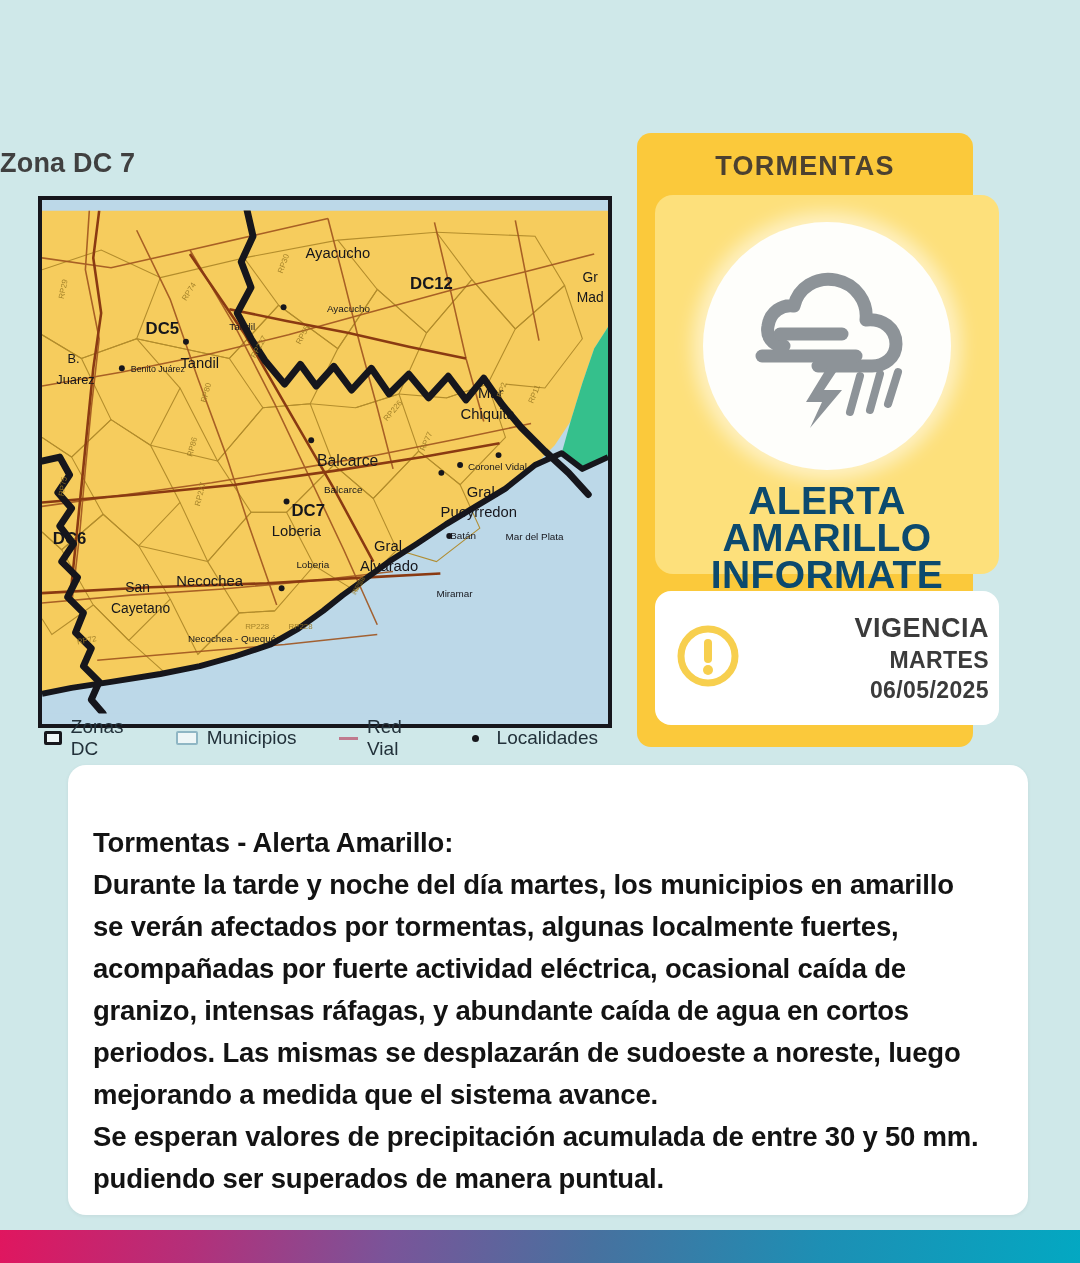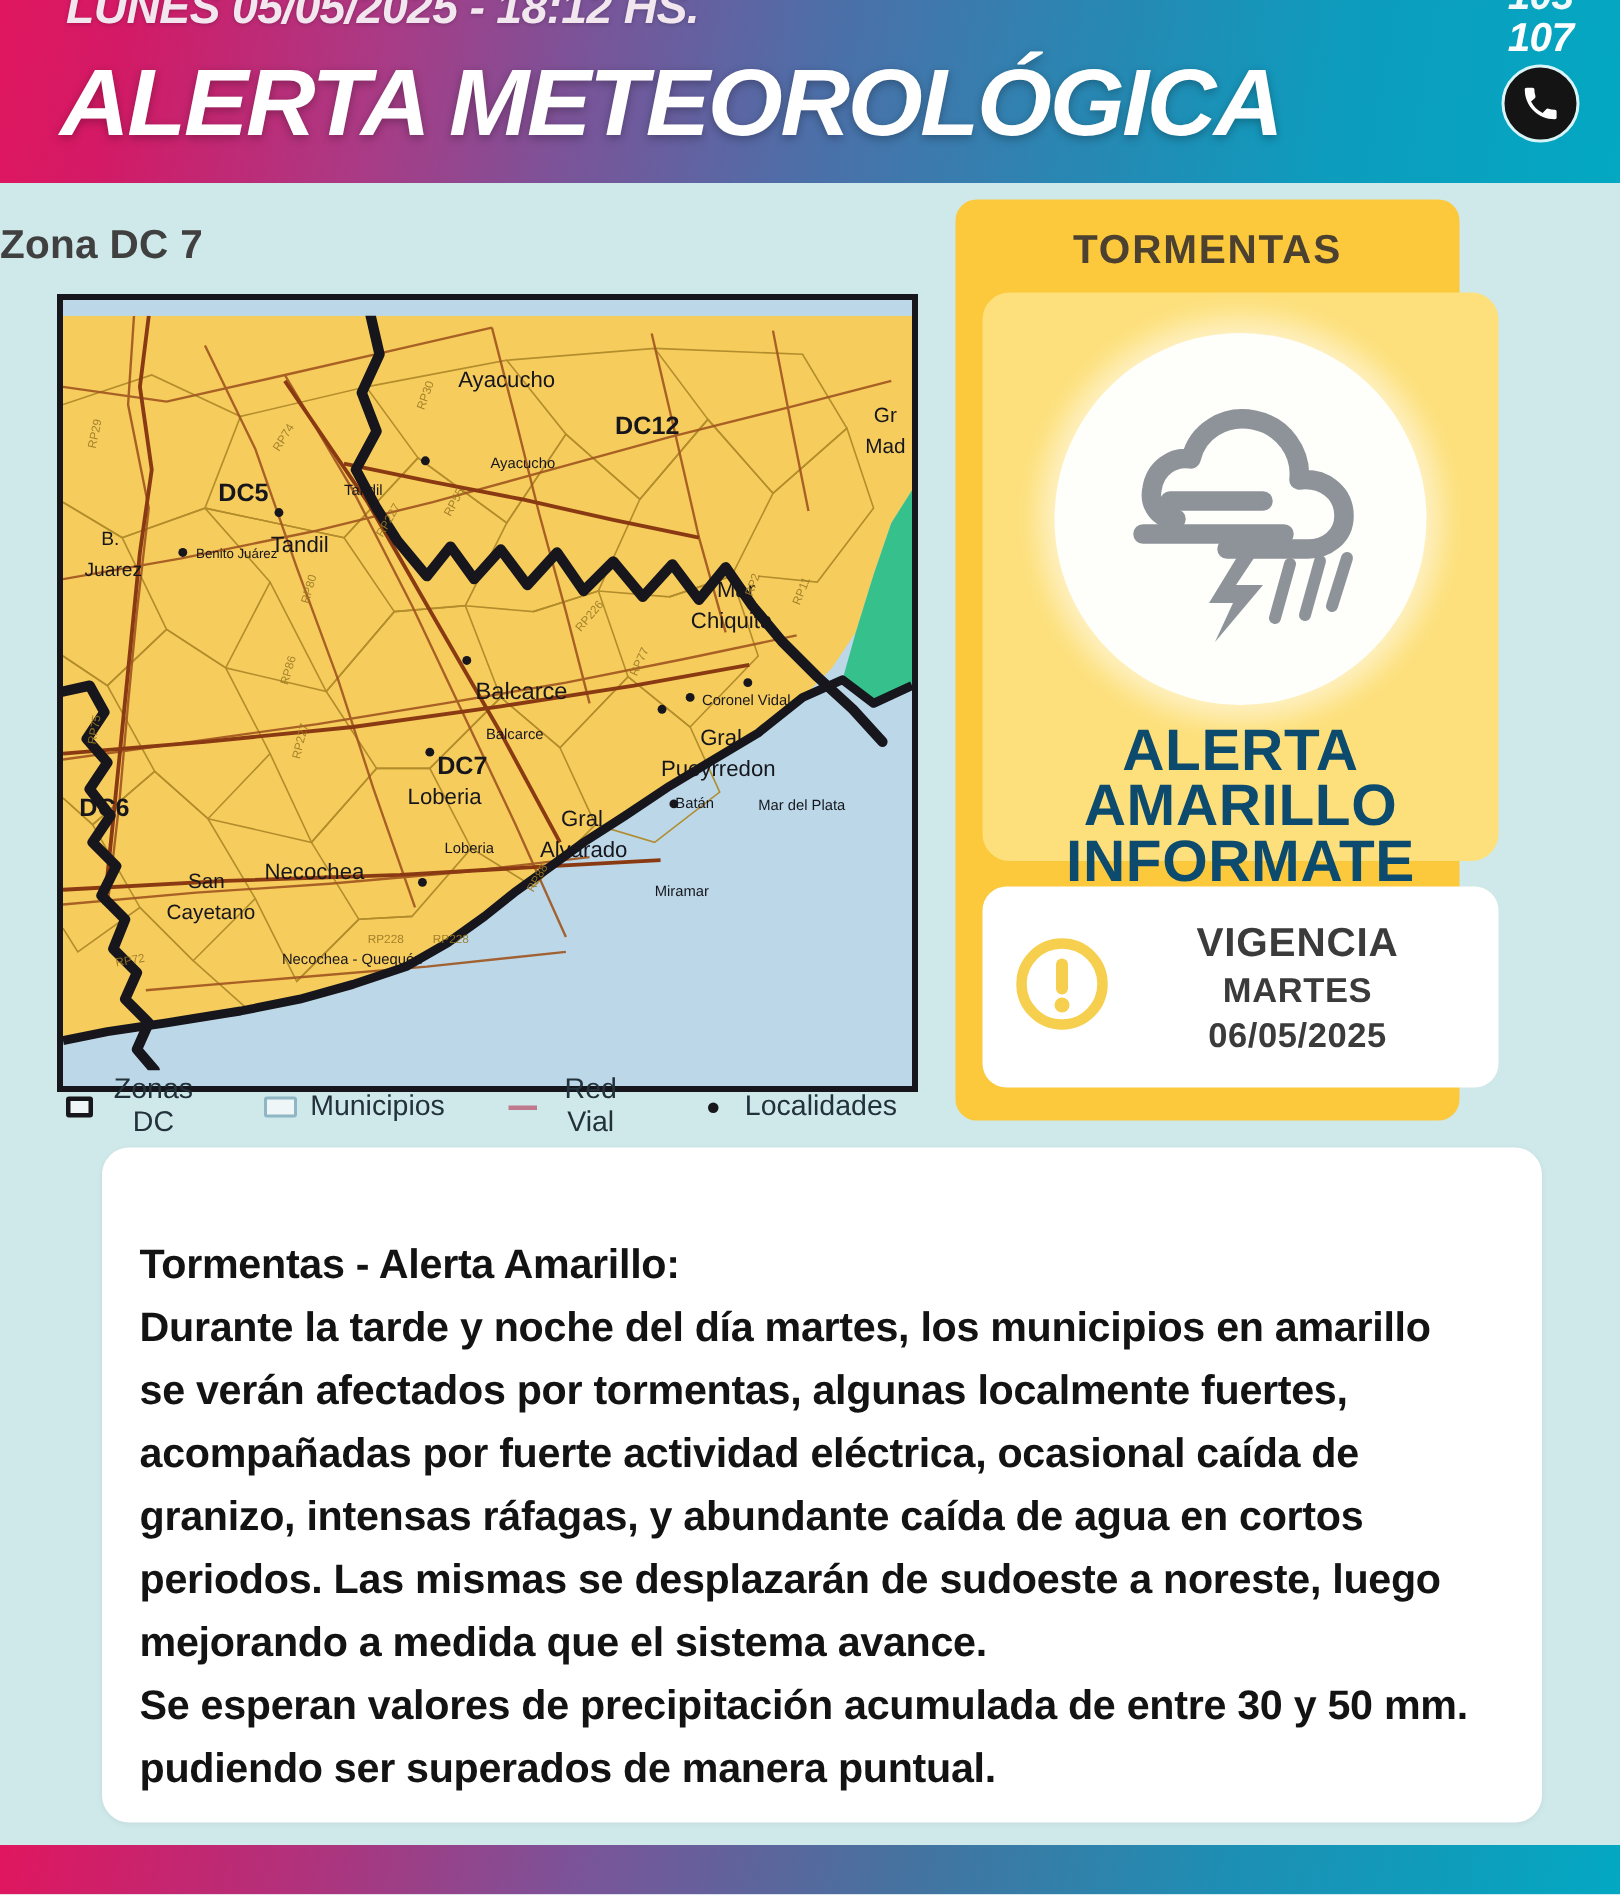--- a/index.html
+++ b/index.html
@@ -120,21 +120,20 @@
   .map-svg { display:block; width:100%; height:100%; }
 
   .legend {
     position: absolute;
     left: 44px;
     top: 716px;
     width: 580px;
     display: flex;
     align-items: center;
     gap: 16px;
-    text-align: center;
   }
   .legend-item {
     display: flex;
     align-items: center;
     gap: 9px;
     margin-right: 26px;
     font-size: 19px;
     color: #22313a;
   }
   .sw-zonas {
@@ -227,21 +226,21 @@
     border-radius: 16px;
     display: flex;
     align-items: center;
   }
   .warn-icon {
     margin-left: 20px;
     flex: 0 0 auto;
   }
   .vig-text {
     flex: 1 1 auto;
-    text-align: center;
+    text-align: right;
     padding-right: 10px;
   }
   .vig-head {
     font-size: 27px;
     font-weight: bold;
     color: #3b3b3b;
     letter-spacing: 0.5px;
     line-height: 34px;
   }
   .vig-day {
@@ -313,33 +312,20 @@
     white-space: nowrap;
     overflow: hidden;
     height: 26px;
   }
 </style>
 </head>
 <body>
 
 <div id="stage">
 
-  <div class="header">
-    <div class="header-date">LUNES 05/05/2025 - 18:12 HS.</div>
-    <div class="header-title">ALERTA METEOROLÓGICA</div>
-    <div class="phone-block">
-      <div class="phone-num-top">103</div>
-      <div class="phone-num">107</div>
-      <div class="phone-circle">
-        <svg width="28" height="28" viewBox="0 0 24 24" aria-hidden="true">
-          <path fill="#ffffff" d="M6.6 10.8c1.4 2.8 3.8 5.1 6.6 6.6l2.2-2.2c.3-.3.7-.4 1.1-.2 1.2.4 2.4.6 3.7.6.6 0 1 .4 1 1V20c0 .6-.4 1-1 1C10.6 21 3 13.4 3 4c0-.6.4-1 1-1h3.5c.6 0 1 .4 1 1 0 1.3.2 2.5.6 3.7.1.4 0 .8-.2 1.1L6.6 10.8z"></path>
-        </svg>
-      </div>
-    </div>
-  </div>
 
   <div class="map-title">Zona DC 7</div>
 
   <div class="map-frame">
     <svg class="map-svg" viewBox="0 0 574 510">
       <defs>
         <clipPath id="mapclip">
             <rect x="0" y="0" width="574" height="510"></rect>
           </clipPath>
       </defs>

